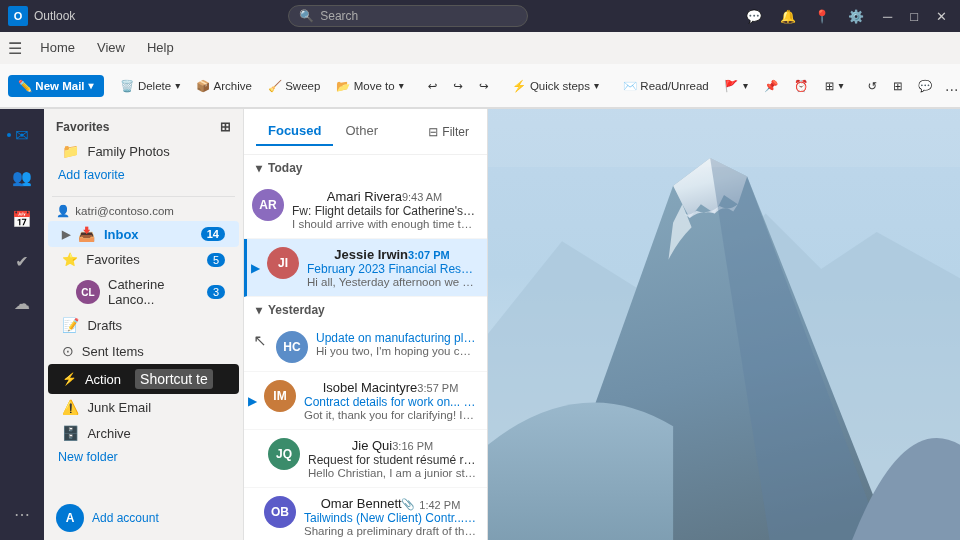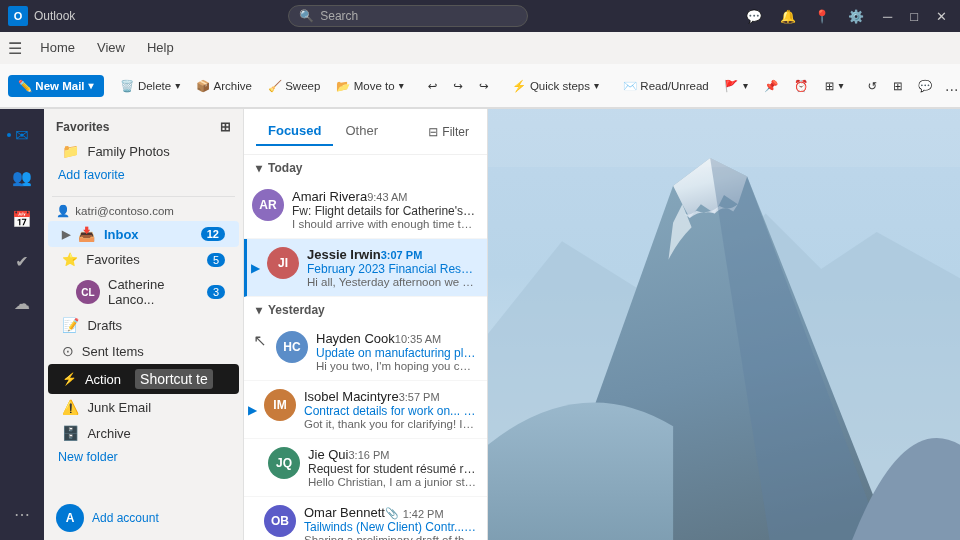--- a/index.html
+++ b/index.html
@@ -91,21 +91,21 @@
 
     .email-section-header { display: flex; align-items: center; gap: 6px; padding: 6px 12px; font-size: 12px; color: #555; font-weight: 600; cursor: pointer; }
     .email-item {
       display: flex; align-items: flex-start; gap: 8px; padding: 8px 10px 8px 8px;
       border-bottom: 1px solid #f5f5f5; cursor: pointer; position: relative;
     }
     .email-item.selected { background: #ddeeff; border-left: 3px solid #0078d4; }
     .email-item.unread .sender-name { font-weight: 700; }
     .avatar { width: 32px; height: 32px; border-radius: 50%; flex-shrink: 0; display: flex; align-items: center; justify-content: center; font-weight: bold; font-size: 12px; color: white; }
     .email-content { flex: 1; min-width: 0; }
-    .email-row1 { display: flex; justify-content: flex-start; align-items: baseline; }
+    .email-row1 { display: flex; justify-content: center; align-items: baseline; }
     .sender-name { font-size: 13px; color: #222; white-space: nowrap; overflow: hidden; text-overflow: ellipsis; max-width: 130px; }
     .email-time { font-size: 11px; color: #666; white-space: nowrap; }
     .email-subject { font-size: 12px; color: #0078d4; white-space: nowrap; overflow: hidden; text-overflow: ellipsis; }
     .email-preview { font-size: 11.5px; color: #666; white-space: nowrap; overflow: hidden; text-overflow: ellipsis; }
     .email-arrow { position: absolute; left: 4px; top: 50%; transform: translateY(-50%); color: #0078d4; font-size: 12px; }
     .attach-icon { font-size: 11px; color: #666; }
 
     
     .reading-pane { flex: 1; position: relative; overflow: hidden; }
     .mountain-bg {
@@ -261,21 +261,21 @@
 
     <div class="katri-label">
       <span>👤</span>
       <span>katri@contoso.com</span>
     </div>
 
     <div class="sidebar-item active">
       <span class="collapse-arrow">▶</span>
       <span class="icon">📥</span>
       <span>Inbox</span>
-      <span class="badge">12</span>
+      <span class="badge">14</span>
     </div>
 
     <div class="sidebar-item">
       <span>⭐</span>
       <span>Favorites</span>
       <span class="badge">5</span>
     </div>
 
     <div class="sidebar-item" style="padding-left:28px;">
       <div class="avatar" style="background:#8B4B8B; width:24px; height:24px; font-size:10px;">CL</div>
@@ -361,24 +361,20 @@
 
     <div class="email-section-header">
       <span>▾</span>
       <span>Yesterday</span>
     </div>
 
     <div class="email-item">
       <div style="width:16px; display:flex; align-items:center; justify-content:center; color:#555;">↖</div>
       <div class="avatar" style="background:#5B8DC8;">HC</div>
       <div class="email-content">
-        <div class="email-row1">
-          <span class="sender-name">Hayden Cook</span>
-          <span class="email-time">10:35 AM</span>
-        </div>
         <div class="email-subject" style="color:#0078d4;">Update on manufacturing plant...</div>
         <div class="email-preview">Hi you two, I'm hoping you can help me</div>
       </div>
     </div>
 
     <div class="email-item">
       <span class="email-arrow">▶</span>
       <div class="avatar" style="background:#C87B3B; margin-left:12px;">IM</div>
       <div class="email-content">
         <div class="email-row1">

